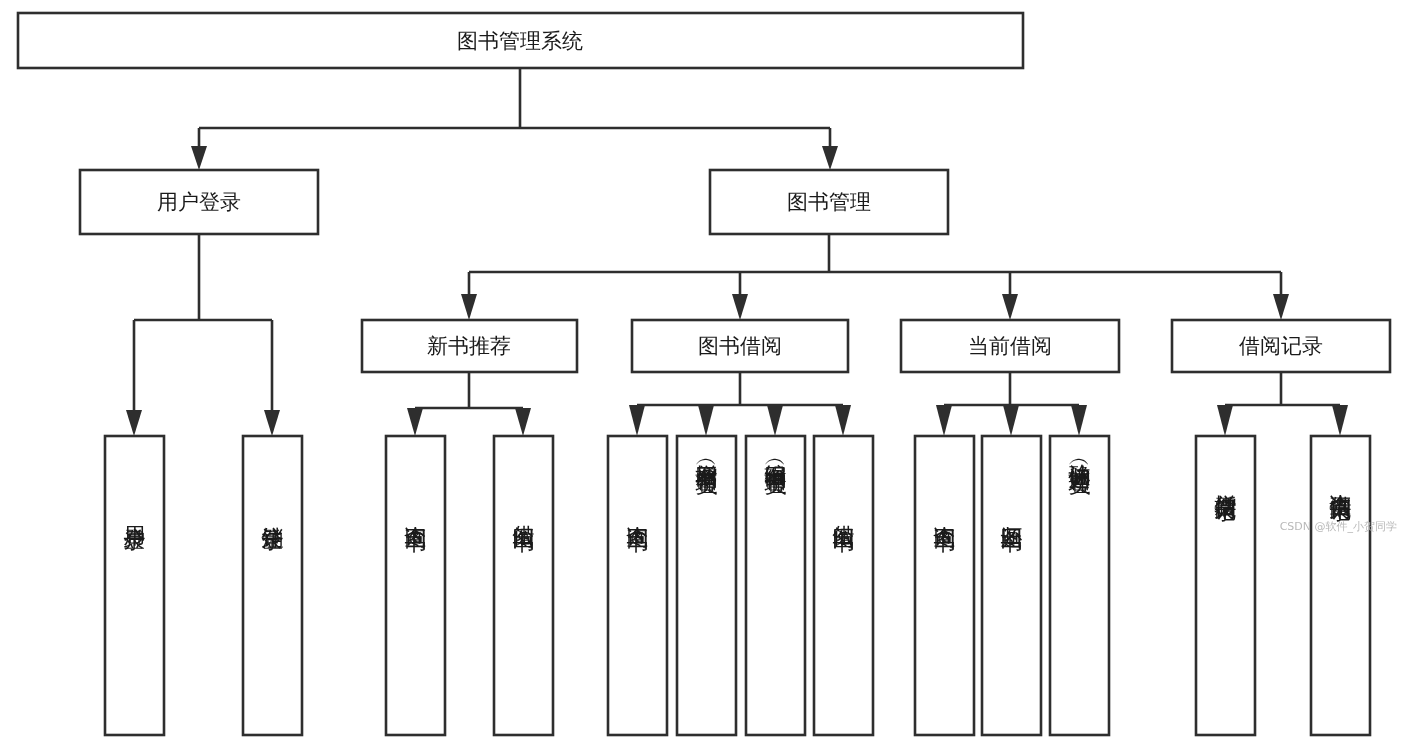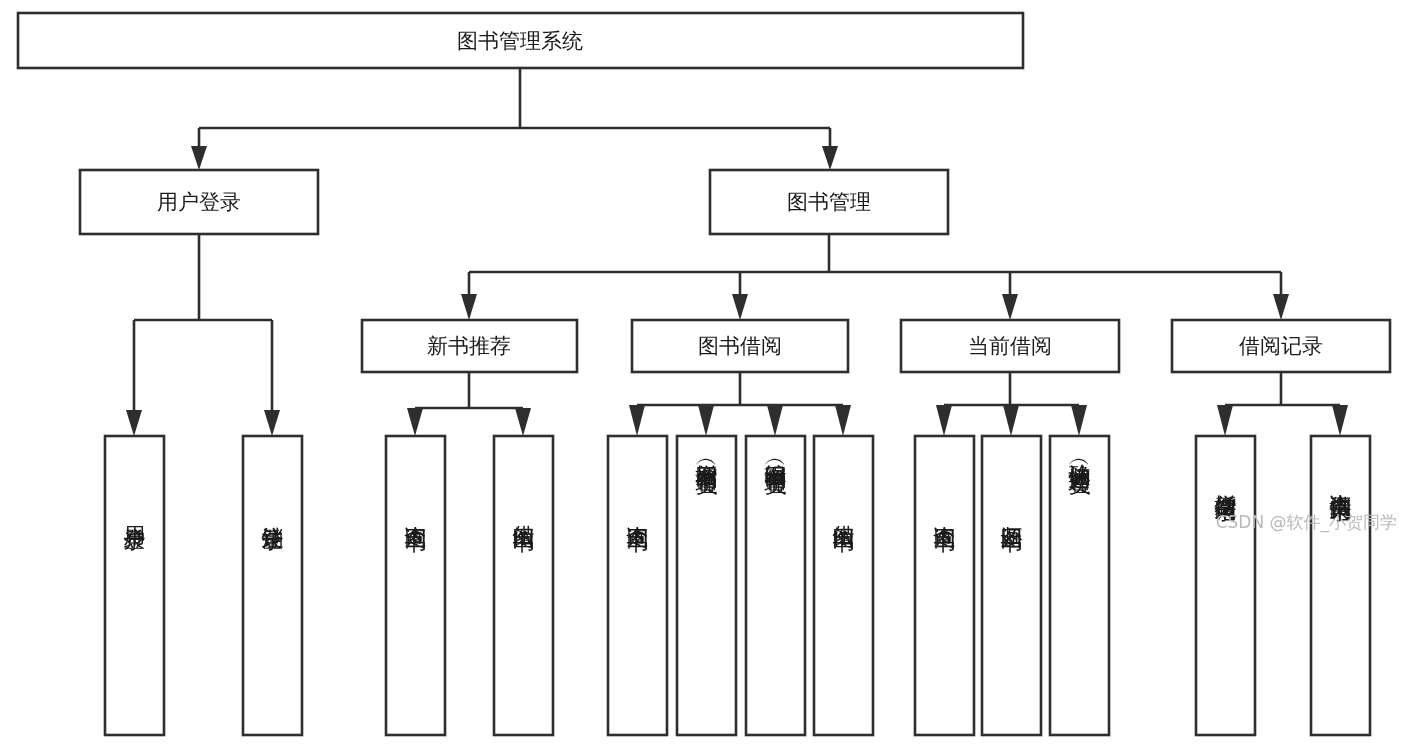--- a/index.html
+++ b/index.html
@@ -63,21 +63,21 @@
     line-height: 1.18;
     letter-spacing: 1.5px;
     color: #1a1a1a;
     white-space: nowrap;
   }
   .watermark {
     position: absolute;
     right: 8px;
     bottom: 6px;
     font-family: "DejaVu Sans", "Liberation Sans", sans-serif;
-    font-size: 17px;
+    font-size: 11px;
     color: #b9b9b9;
     white-space: nowrap;
     pointer-events: none;
   }
 </style>
 </head>
 <body>
 
 <div id="diagram-root">
 

